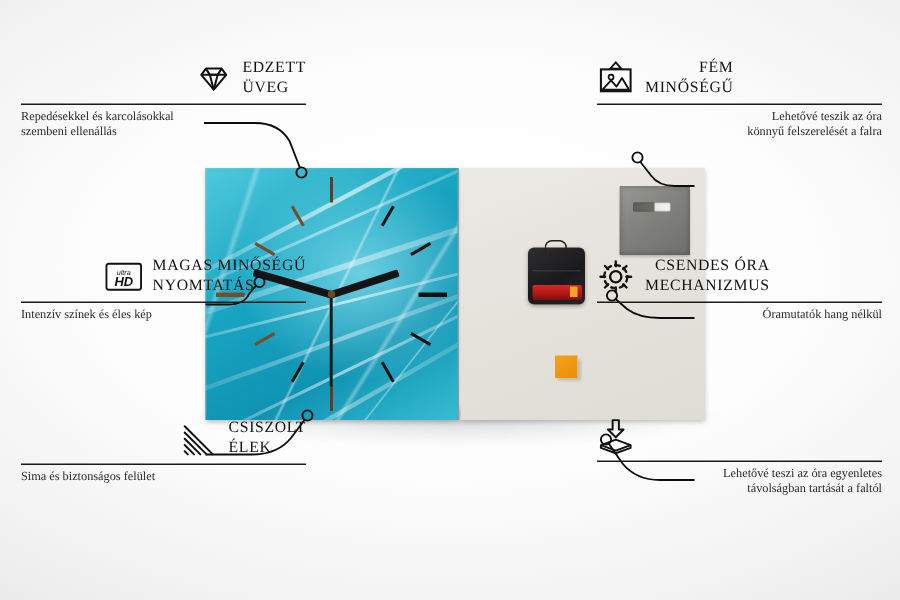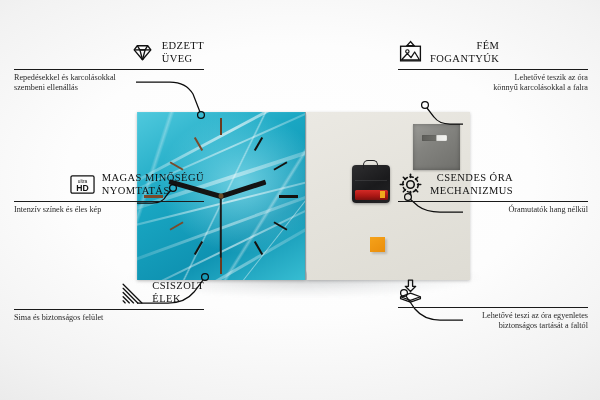--- a/index.html
+++ b/index.html
@@ -37,21 +37,21 @@
   
   #f-glass   { left:14px;  top:40px;  }
   #f-print   { left:14px;  top:172px; }
   #f-edge    { left:14px;  top:280px; }
   #f-handle  { left:398px; top:40px;  }
   #f-mech    { left:398px; top:172px; }
   #f-foam    { left:398px; top:278px; }
 
   .feat.left  .head { flex-direction:row; }
   .feat.left  .head .ttl { order:2; }
-  .feat.left  .head .ico { order:1; }
+  .feat.left  .head .ico { order:1;font-style:italic; }
   .feat.right .head .ttl { order:1; }
   .feat.right .head .ico { order:2; }
   .feat.right .head { justify-content:flex-end; }
 
   
   #board { position:absolute; left:137px; top:112px; width:333px; height:168px; }
   #shadow {
     position:absolute; left:128px; top:272px; width:352px; height:26px;
     background:radial-gradient(ellipse at 50% 20%, rgba(120,125,130,.33) 0%, rgba(150,155,160,.12) 45%, rgba(255,255,255,0) 72%);
     filter:blur(1.2px);
@@ -253,33 +253,33 @@
       <span class="ttl">CSISZOLT
 ÉLEK</span>
     </div>
     <div class="rule"></div>
     <div class="desc">Sima és biztonságos felület</div>
   </div>
 
   <div class="feat right" id="f-handle">
     <div class="head">
       <span class="ttl">FÉM
-FOGANTYÚK</span>
+MINŐSÉGŰ</span>
       <span class="ico">
         <svg viewBox="0 0 24 24">
           <path d="M12 1.5 L8.5 5.5 H15.5 Z" fill="none" stroke="#111" stroke-width="1.2"></path>
           <rect x="2.5" y="6" width="19" height="14" fill="none" stroke="#111" stroke-width="1.3"></rect>
           <circle cx="9" cy="11" r="1.6" fill="none" stroke="#111" stroke-width="1.1"></circle>
           <path d="M3.5 19 L9 13 L12.5 17 L16 11.5 L20.5 19 Z" fill="none" stroke="#111" stroke-width="1.2" stroke-linejoin="round"></path>
         </svg>
       </span>
     </div>
     <div class="rule"></div>
     <div class="desc">Lehetővé teszik az óra
-könnyű karcolásokkal a falra</div>
+könnyű felszerelését a falra</div>
   </div>
 
   <div class="feat right" id="f-mech">
     <div class="head">
       <span class="ttl">CSENDES ÓRA
 MECHANIZMUS</span>
       <span class="ico">
         <svg viewBox="0 0 24 24">
             <g fill="none" stroke="#111" stroke-width="1.5" stroke-linecap="round">
           <circle cx="12" cy="12" r="3.6"></circle>
@@ -307,16 +307,16 @@
             <g fill="none" stroke="#111" stroke-width="1.25" stroke-linejoin="round">
           <path d="M10 2 h4 v6 h3 l-5 5 l-5 -5 h3 Z"></path>
           <path d="M12 14.5 L21.5 18 L12 21.5 L2.5 18 Z"></path>
           <path d="M2.5 18 v1.8 L12 23.2 L21.5 19.8 V18"></path>
         </g>
           </svg>
       </span>
     </div>
     <div class="rule"></div>
     <div class="desc">Lehetővé teszi az óra egyenletes
-biztonságos tartását a faltól</div>
+távolságban tartását a faltól</div>
   </div>
 
 </div>
 
 </body></html>

